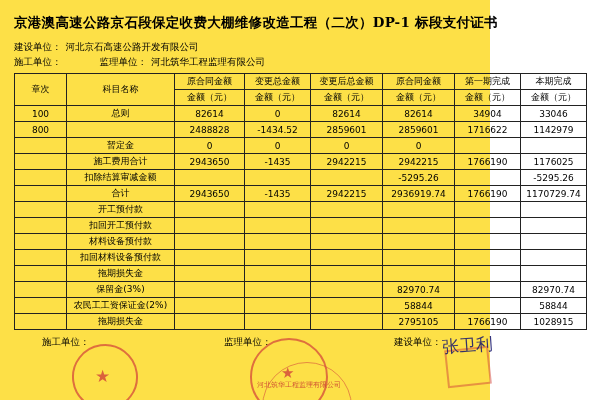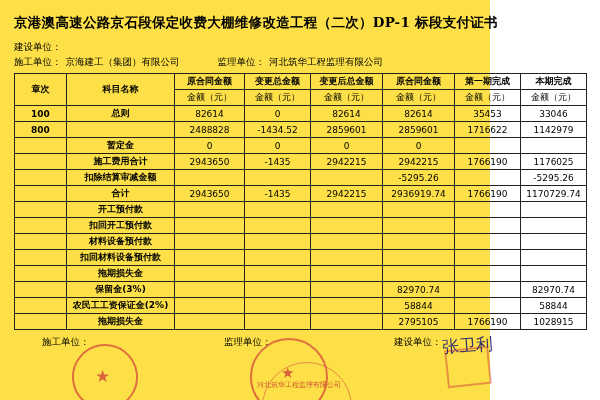--- a/index.html
+++ b/index.html
@@ -59,30 +59,29 @@
     font-family: "DejaVu Sans", sans-serif;
     text-align: center;
     height: 15px;
     padding: 0 2px;
     vertical-align: middle;
     overflow: hidden;
     white-space: nowrap;
   }
   .hdr-top td {
     font-size: 9.5px;
-    font-weight: bold;
+    font-weight: normal;
     height: 18px;
   }
   .hdr-sub td {
     font-size: 8.5px;
     height: 15px;
   }
   .rowlabel {
     text-align: center;
-    font-weight: bold;
   }
   .num {
     text-align: center;
   }
 
   
   .footer {
     position: relative;
     margin-top: 6px;
     height: 74px;
@@ -160,25 +159,25 @@
 </style>
 </head>
 <body>
 
 <div id="page">
 
   <div class="doc-title">京港澳高速公路京石段保定收费大棚维修改造工程（二次）DP-1  标段支付证书</div>
 
   <div class="meta-line">
     <span class="meta-label">建设单位：</span>
+    <span class="meta-value">河北京石高速公路开发有限公司</span>
   </div>
 
   <div class="meta-line">
     <span class="meta-label">施工单位：</span>
-    <span class="meta-value">京海建工（集团）有限公司</span>
     <span class="meta-label meta-gap2">监理单位：</span>
     <span class="meta-value">河北筑华工程监理有限公司</span>
   </div>
 
   <table class="main">
     <colgroup>
       <col style="width:52px">
       <col style="width:108px">
       <col style="width:70px">
       <col style="width:66px">
@@ -207,21 +206,21 @@
         <td>金额（元）</td>
       </tr>
 
       <tr>
         <td class="rowlabel">100</td>
         <td class="rowlabel">总则</td>
         <td class="num">82614</td>
         <td class="num">0</td>
         <td class="num">82614</td>
         <td class="num">82614</td>
-        <td class="num">35453</td>
+        <td class="num">34904</td>
         <td class="num">33046</td>
       </tr>
       <tr>
         <td class="rowlabel">800</td>
         <td class="rowlabel"></td>
         <td class="num">2488828</td>
         <td class="num">-1434.52</td>
         <td class="num">2859601</td>
         <td class="num">2859601</td>
         <td class="num">1716622</td>

